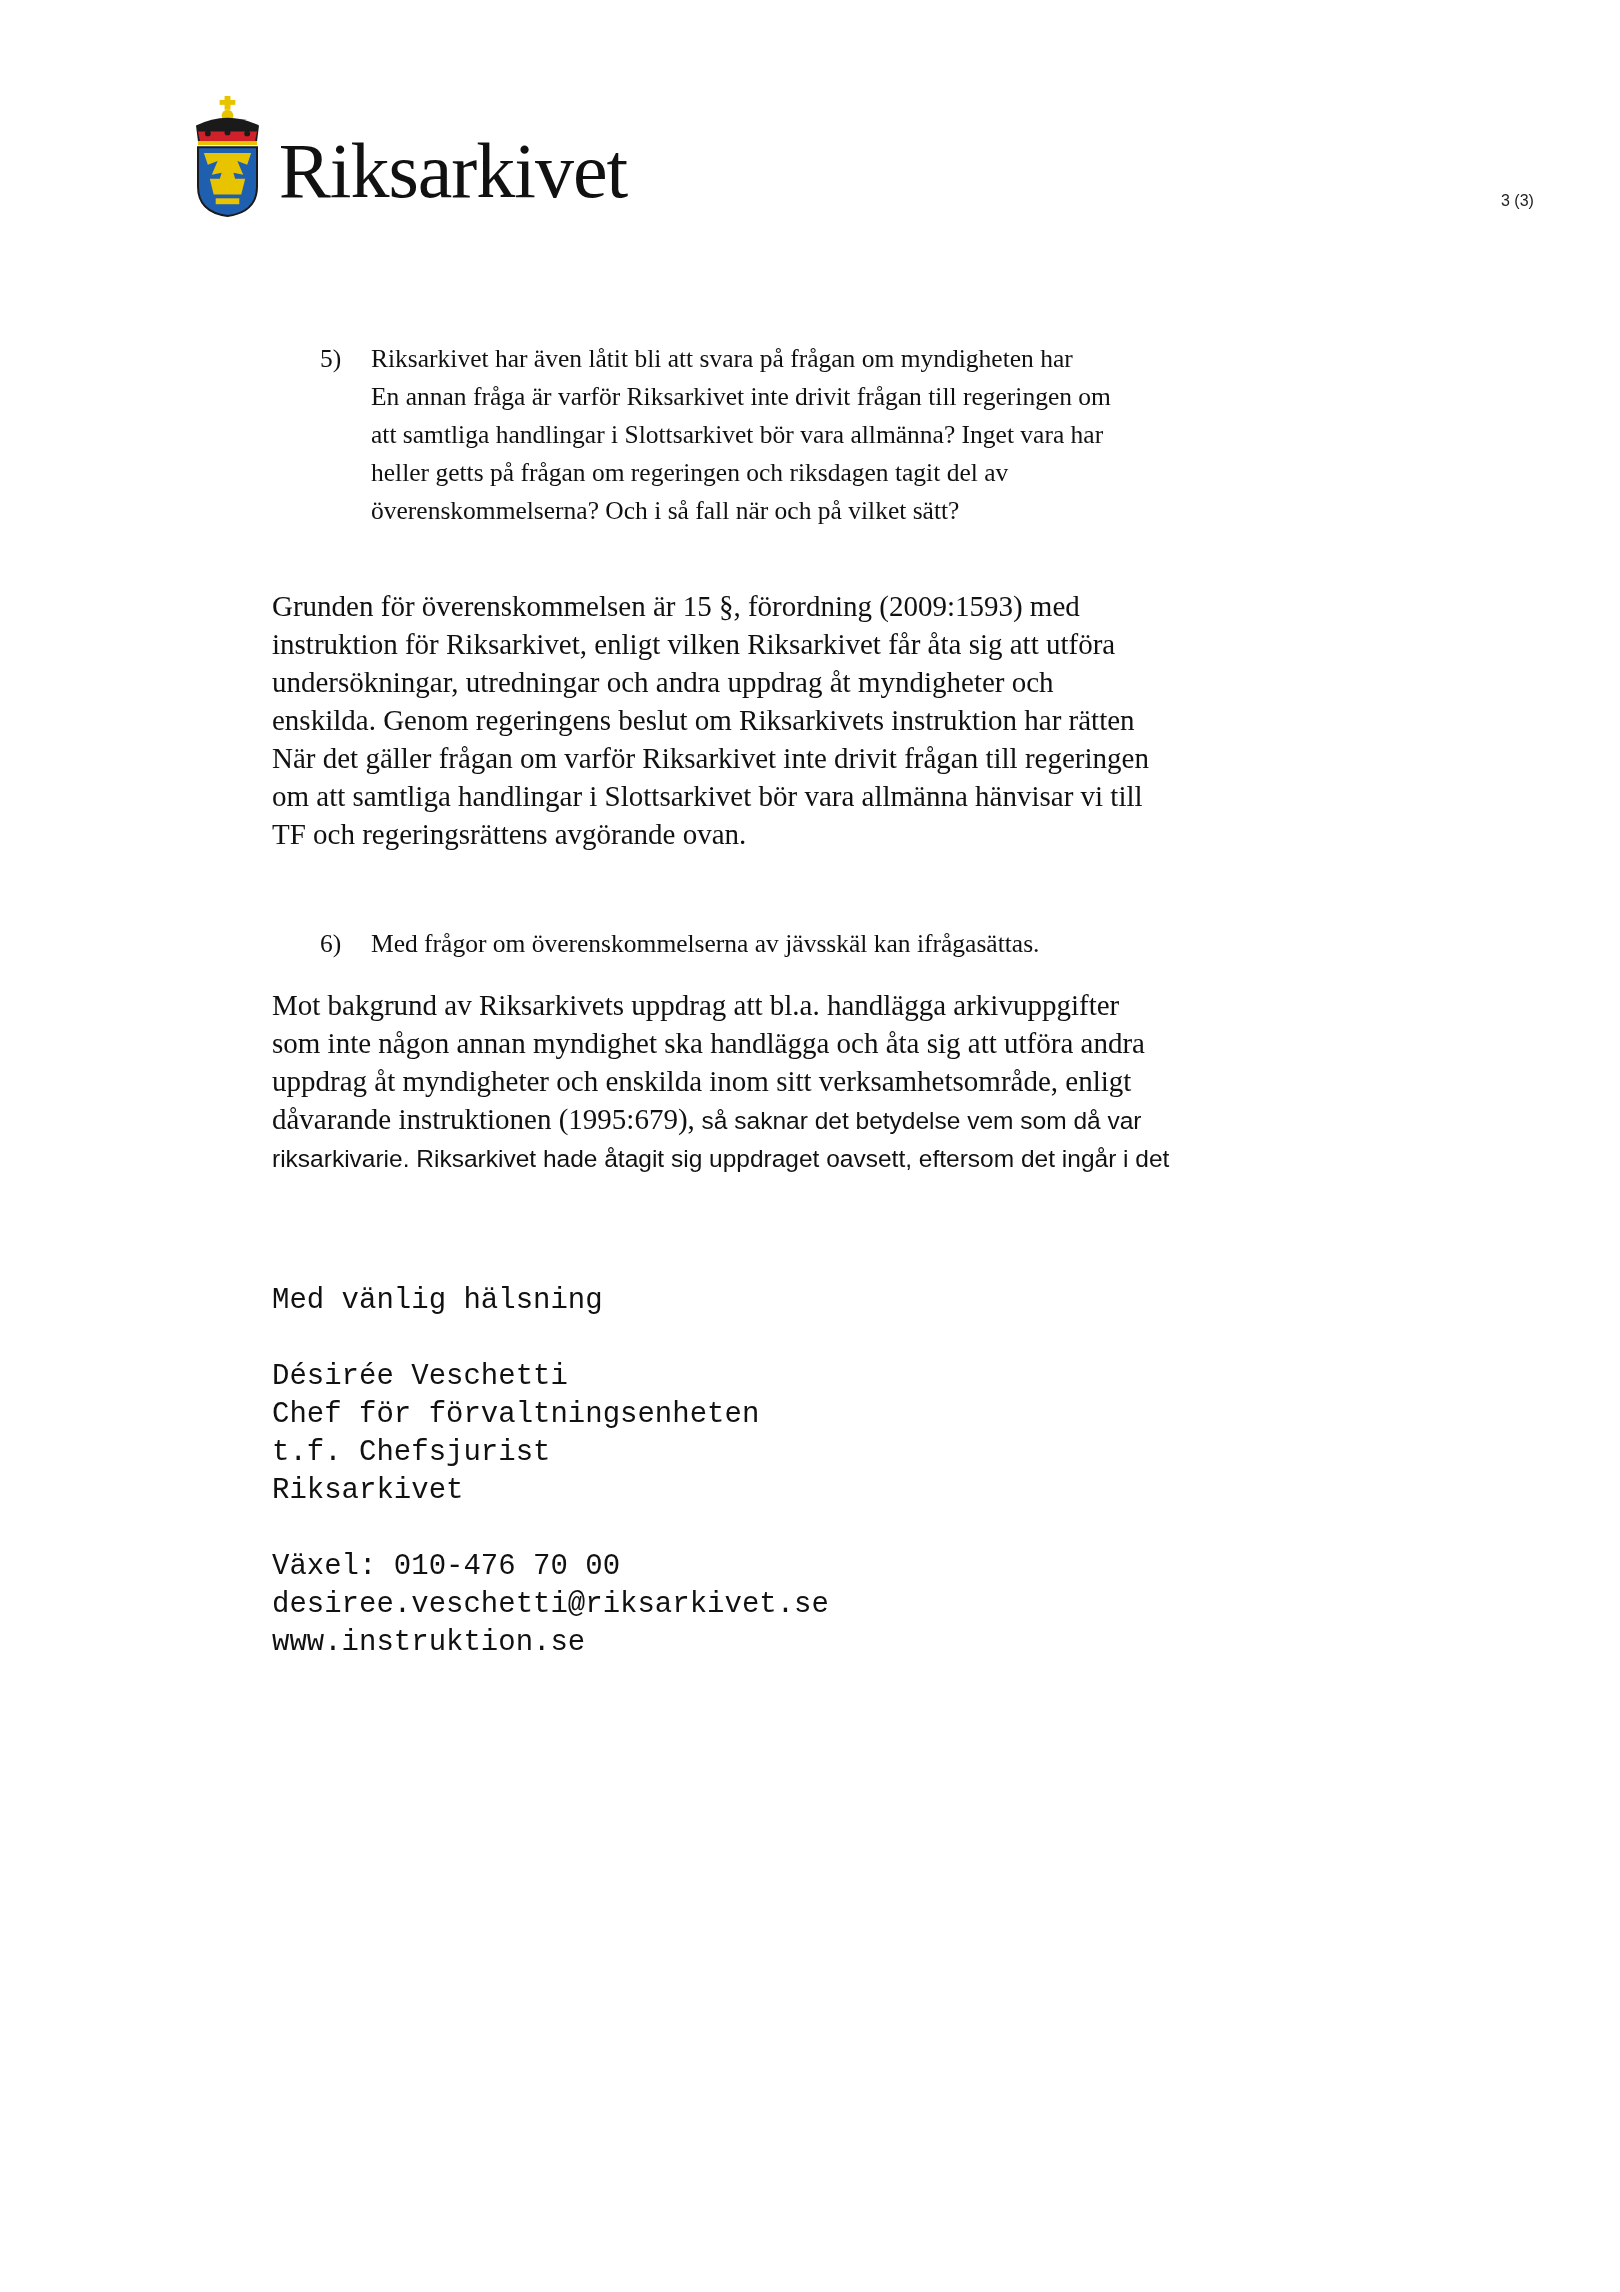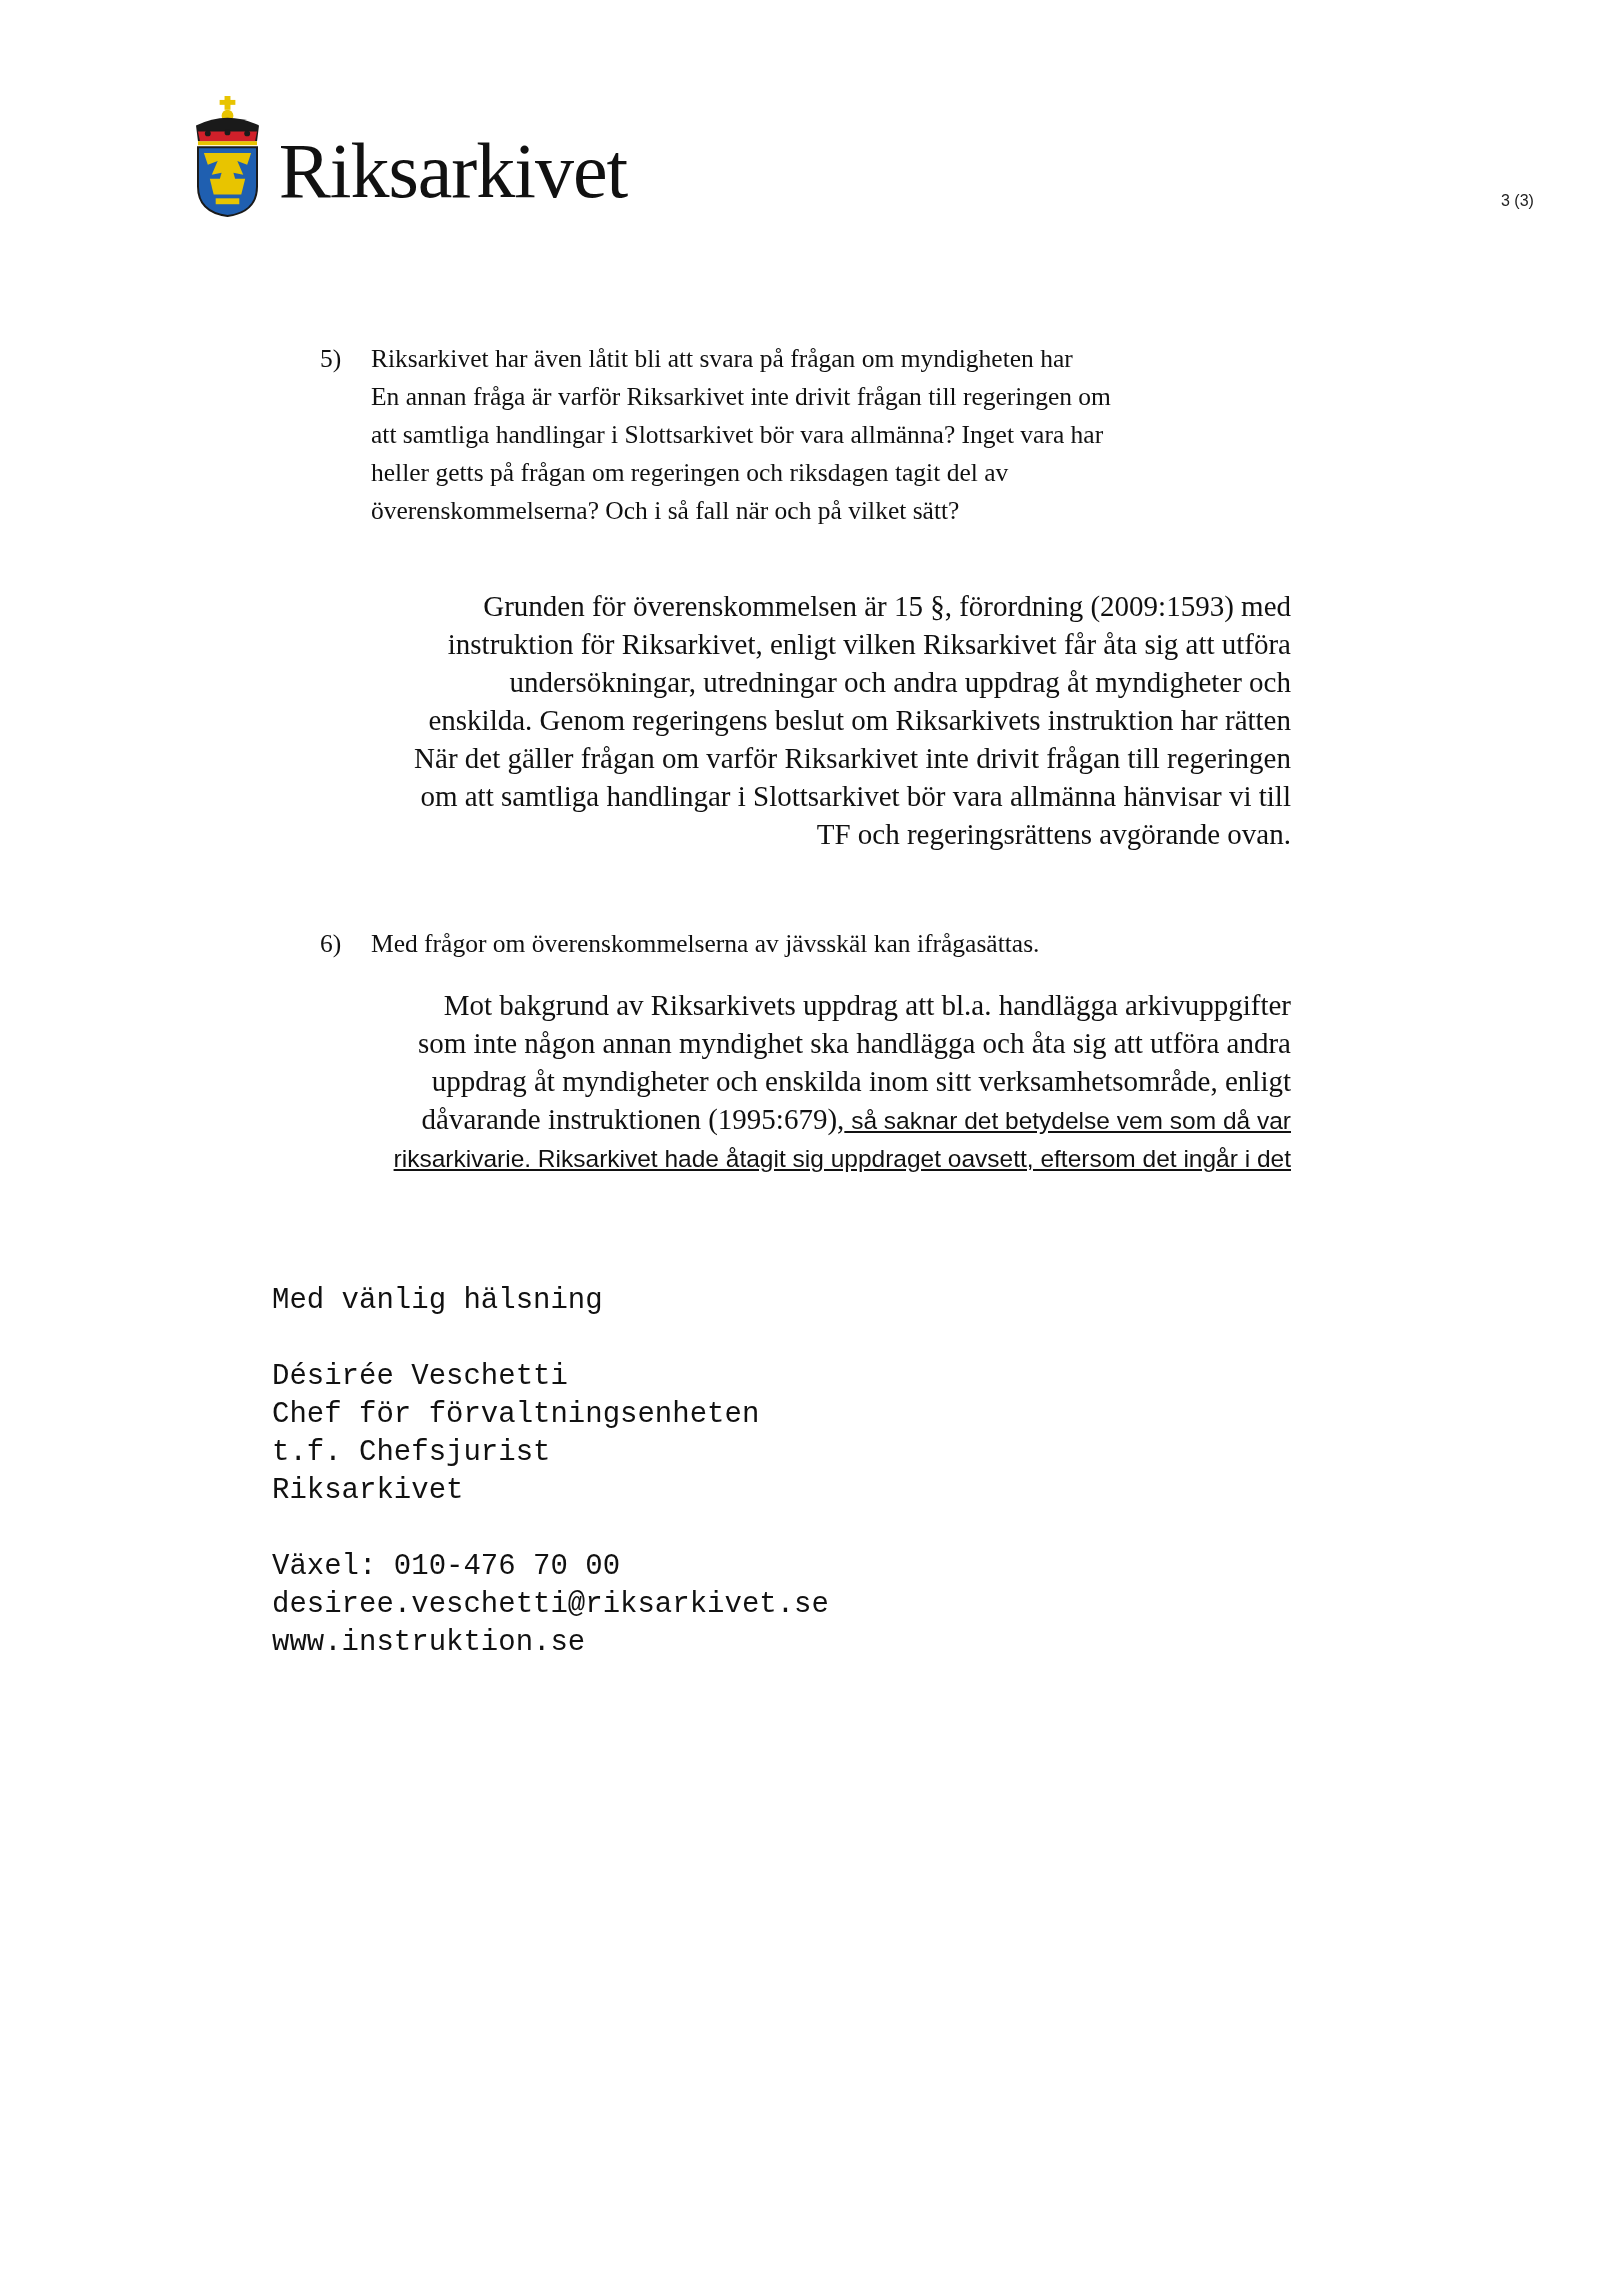--- a/index.html
+++ b/index.html
@@ -6,22 +6,22 @@
   body { width: 1620px; height: 2293px; position: relative; overflow: hidden; color: #111; }
   .logo { position: absolute; left: 192px; top: 96px; display: flex; align-items: flex-end; }
   .logo svg { display: block; }
   .logo-text { font-family: "Liberation Serif", "DejaVu Serif", serif; font-size: 78px; line-height: 1; margin-left: 15.7px; margin-bottom: 7.8px; color: #111; letter-spacing: -1px; }
   .page-num { position: absolute; left: 1501px; top: 192px; font-family: "Liberation Sans", "DejaVu Sans", sans-serif; font-size: 16px; color: #222; }
   .serif { font-family: "Liberation Serif", "DejaVu Serif", serif; }
   .item { position: absolute; left: 320px; width: 902px; font-size: 25.5px; line-height: 38px; }
   .item .num { position: absolute; left: 0; top: 0; }
   .item .txt { margin-left: 51px; display: block; }
   .para { position: absolute; left: 272px; width: 1019px; font-size: 29px; line-height: 38px; }
-  .para .line { display: block; white-space: nowrap; text-align: right; }
-  .sans-run { font-family: "Liberation Sans", "DejaVu Sans", sans-serif; font-size: 24.5px; text-decoration: underline; }
+  .para .line { display: block; white-space: nowrap; }
+  .sans-run { font-family: "Liberation Sans", "DejaVu Sans", sans-serif; font-size: 24.5px; }
   .sig { position: absolute; left: 272px; font-size: 29px; line-height: 38px; font-family: Liberation Mono, monospace; }
   .sig .line { display: block; white-space: nowrap; }
 </style>
 </head>
 <body>
 
 <div class="logo">
   <svg width="71" height="122" viewBox="0 0 72 124">
     <rect x="33" y="0" width="6" height="14" fill="#e8c400"></rect>
     <rect x="28" y="4" width="16" height="5" fill="#e8c400"></rect>

